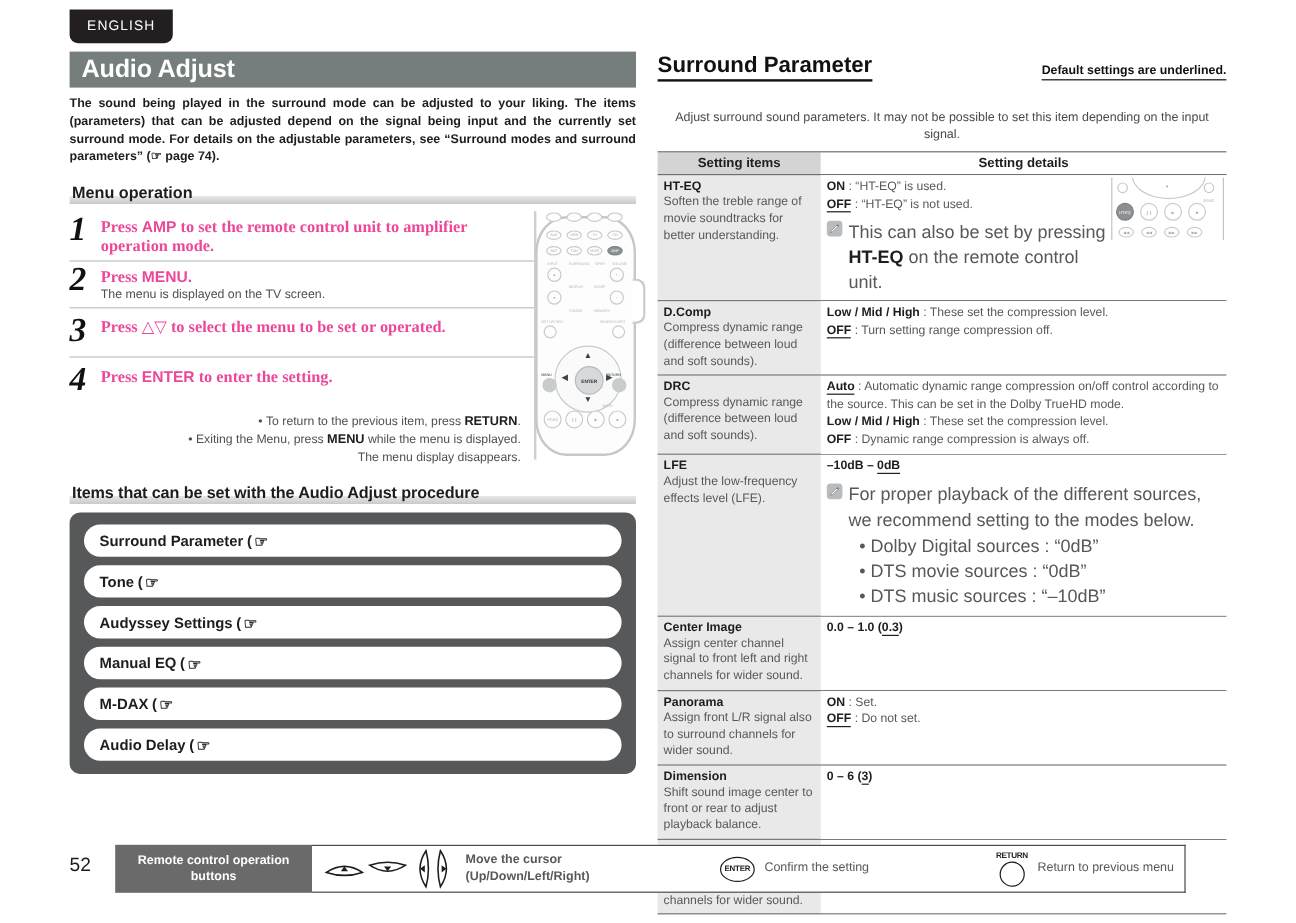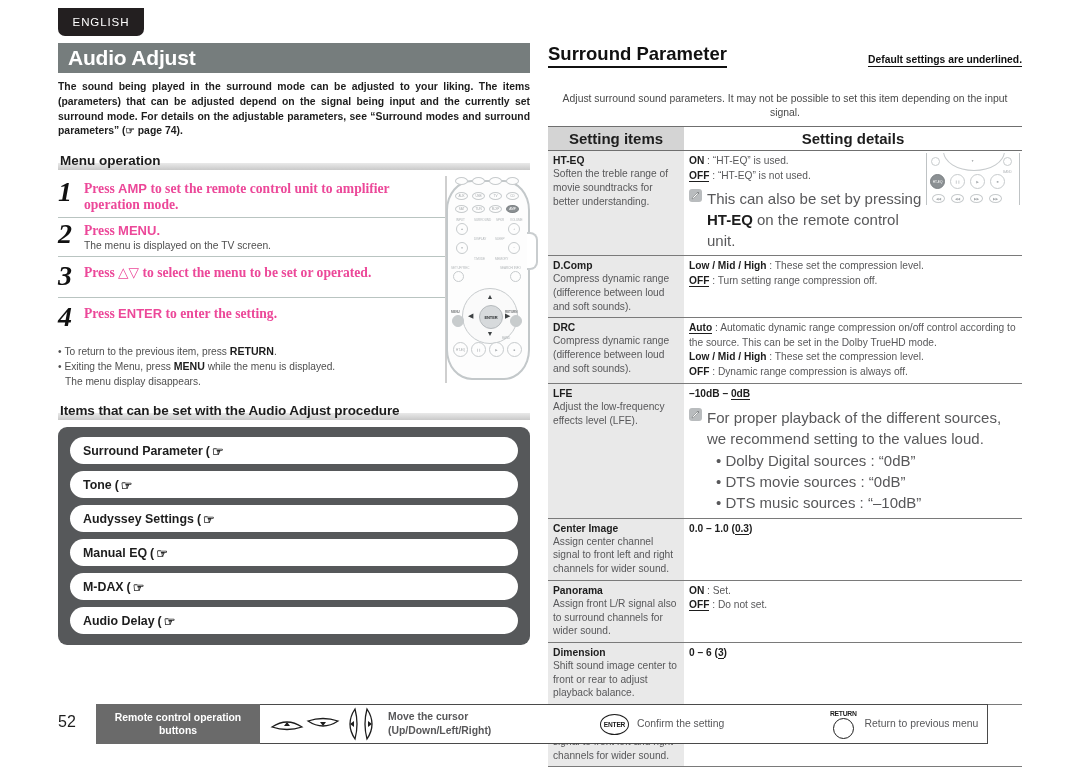--- a/index.html
+++ b/index.html
@@ -63,21 +63,21 @@
     font-family:"Liberation Serif", serif;
     font-size:13.6px;font-weight:bold;color:#ec4899;line-height:1.15;
   }
   .step-main b.k{font-family:"Liberation Sans",sans-serif;font-size:13px;}
   .step-sub{
     font-size:10.3px;color:#4f4f4f;margin-top:1px;line-height:1.25;
     font-family:"Liberation Sans", sans-serif;font-weight:400;
   }
   .notes{margin-top:7px;}
   .note-line{
-    font-size:10.2px;color:#4f4f4f;line-height:1.42;
+    font-size:10.2px;color:#4f4f4f;line-height:1.42;text-align:right;
   }
   .note-line b{color:#1d1d1d;font-size:10.6px;}
   .note-line .bullet{color:#4f4f4f;}
   .note-indent{padding-left:7px;}
 
   
   .steps-rule{
     position:absolute;right:83px;top:0;bottom:6px;width:2px;background:#cfcfcf;
   }
 
@@ -141,21 +141,21 @@
     border-bottom:1.4px solid #111;padding-bottom:1px;margin-bottom:1px;
   }
   .rc-intro{margin-top:24px;font-size:10.4px;color:#4a4a4a;line-height:1.35;text-align:center;}
 
   
   table.param{
     margin-top:6px;width:474px;border-collapse:collapse;table-layout:fixed;
   }
   table.param th{
     background:#d4d4d4;border-top:1.5px solid #6f6f6f;border-bottom:1.5px solid #6f6f6f;
-    font-size:15px;font-weight:bold;color:#1d1d1d;padding:3px 0;text-align:center;
+    font-size:11px;font-weight:bold;color:#1d1d1d;padding:3px 0;text-align:center;
   }
   table.param th.hcol2{background:#ffffff;}
   table.param td{
     border-bottom:1.1px solid #7a7a7a;vertical-align:top;padding:3px 5px 4px 5px;
   }
   td.c1{background:#e9e9e9;width:136px;}
   td.c2{background:#ffffff;position:relative;}
   .p-name{font-size:10.3px;font-weight:bold;color:#1d1d1d;line-height:1.28;}
   .p-desc{font-size:10.2px;color:#58585a;line-height:1.34;margin-top:0px;}
   .d-line{font-size:10.2px;color:#58585a;line-height:1.42;}
@@ -456,21 +456,21 @@
           </td>
           <td class="c2">
             <div class="d-line"><b>–10dB – </b><b class="u">0dB</b></div>
             <div class="d-note">
               <span class="pencil">
                 <svg width="9" height="9" viewBox="0 0 10 10">
                     <path d="M1.2 8.8 L2 6.9 L7 1.9 L8.1 3 L3.1 8 Z" fill="#ffffff" stroke="#5a5d5f" stroke-width=".5"></path>
                     <path d="M7 1.9 L7.8 1.1 L8.9 2.2 L8.1 3 Z" fill="#5a5d5f"></path>
                   </svg>
               </span>
-              <span class="d-note-text">For proper playback of the different sources, we recommend setting to the values loud.</span>
+              <span class="d-note-text">For proper playback of the different sources, we recommend setting to the modes below.</span>
             </div>
             <div class="d-bullets">
               <div>• Dolby Digital sources : “0dB”</div>
               <div>• DTS movie sources : “0dB”</div>
               <div>• DTS music sources : “–10dB”</div>
             </div>
           </td>
         </tr>
 
         <tr>

